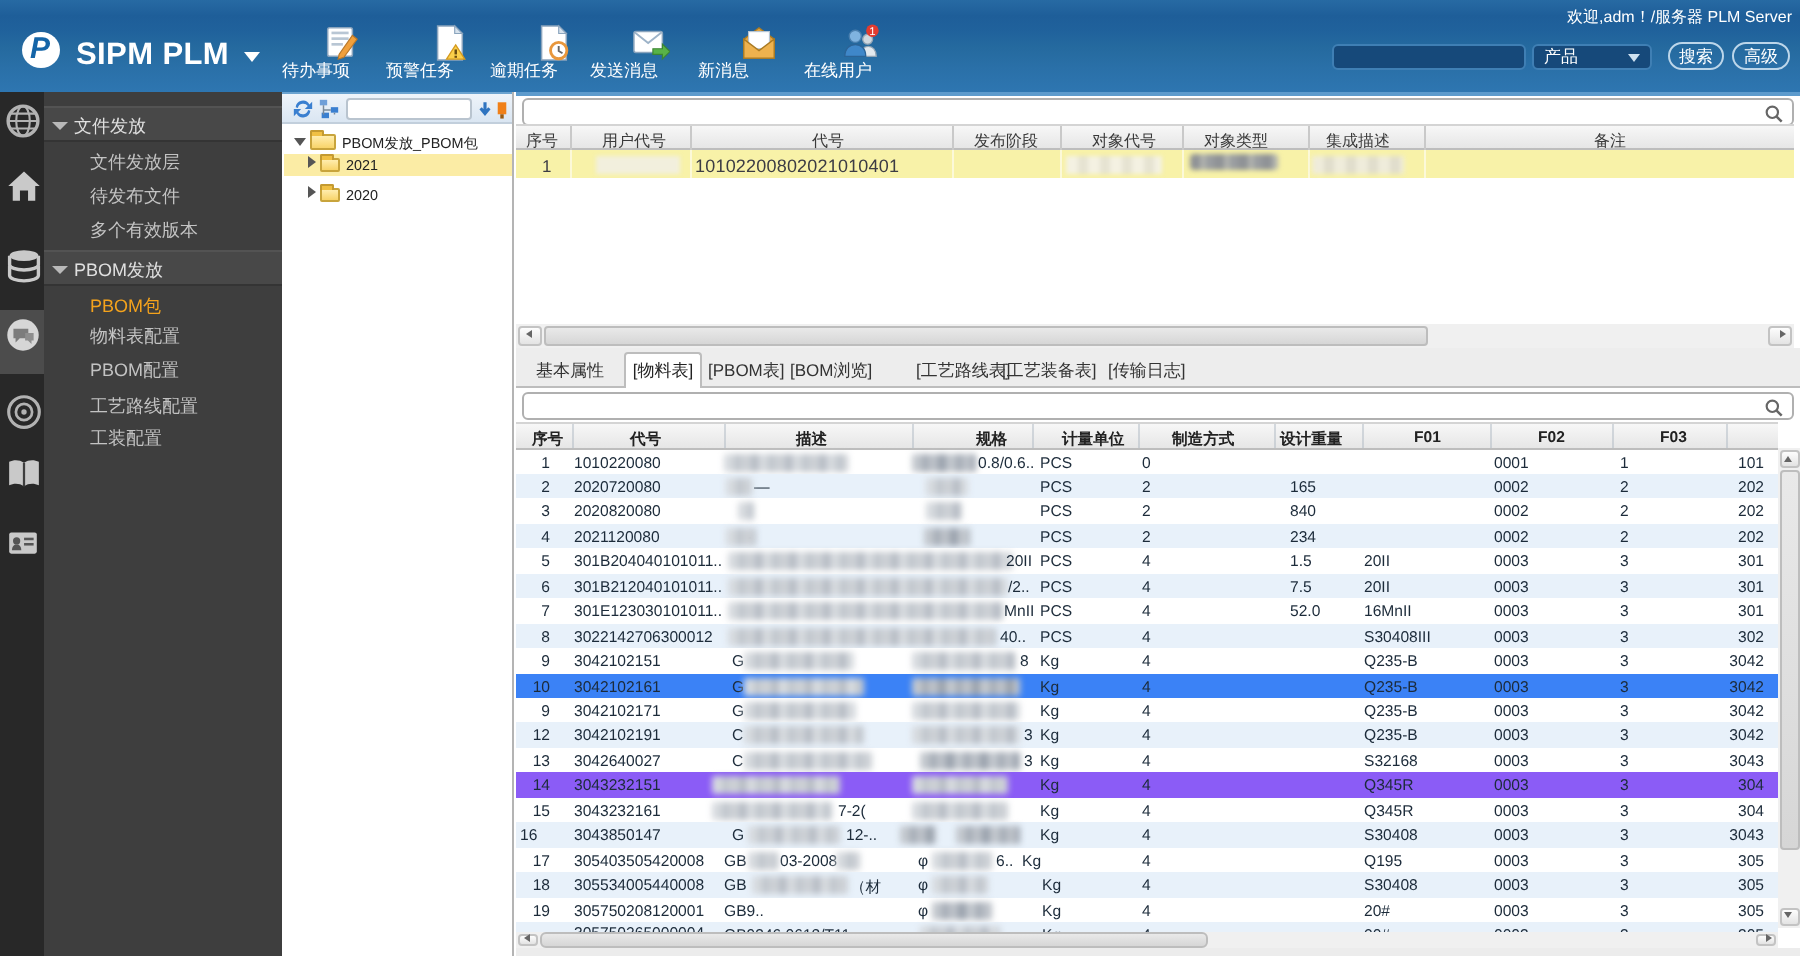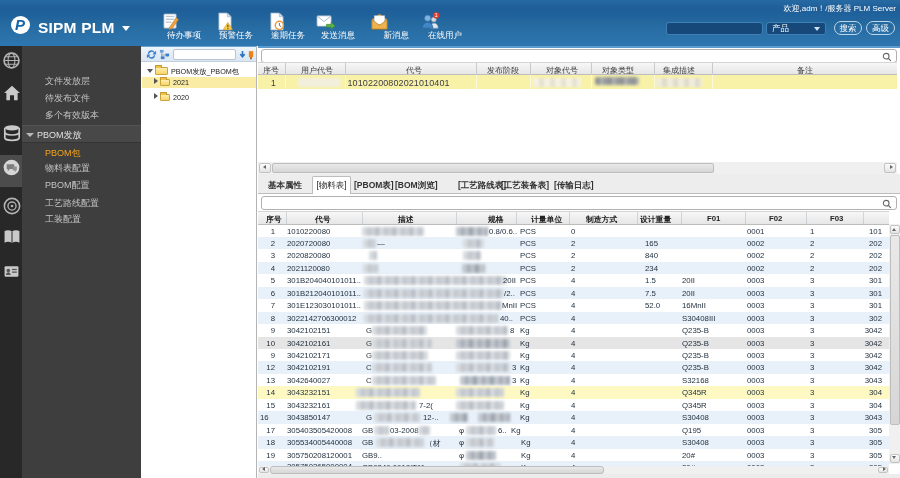--- a/index.html
+++ b/index.html
@@ -5,21 +5,21 @@
 html,body { width:900px; height:478px; overflow:hidden; font-family:"Liberation Sans", sans-serif; }
 #page { position:relative; width:900px; height:478px; background:#fff; overflow:hidden; }
 
 #hdr { position:absolute; left:0; top:0; width:100%; height:46px;
   background:linear-gradient(180deg,#276aa3 0,#1e5e99 8px,#20629c 16px,#256a9f 24px,#2a70a8 34px,#2e76b1 46px); }
 #logo-circle { position:absolute; left:11px; top:16px; width:19px; height:18px; border-radius:50%; background:#fff; }
 #logo-p { position:absolute; left:15px; top:16px; color:#1565a8; font-weight:bold; font-size:15px; font-style:italic; }
 #logo-text { position:absolute; left:38px; top:18.5px; color:#fff; font-weight:bold; font-size:15.5px; letter-spacing:.2px; }
 #logo-caret { position:absolute; left:122px; top:26px; width:0; height:0; border-left:4px solid transparent; border-right:4px solid transparent; border-top:5px solid #fff; }
 .hicon { position:absolute; top:12px; width:19px; height:19px; }
-.hlabel { position:absolute; top:30px; width:60px; text-align:right; color:#fff; font-size:8.5px; }
+.hlabel { position:absolute; top:30px; width:60px; text-align:left; color:#fff; font-size:8.5px; }
 #welcome { position:absolute; right:4px; top:3px; color:#fff; font-size:8px; }
 #hsearch { position:absolute; left:666px; top:22px; width:97px; height:13px; background:#16497a; border:1px solid #3f7fb4; border-radius:3px; }
 #hselect { position:absolute; left:766px; top:22px; width:60px; height:13px; background:#16497a; border:1px solid #3f7fb4; border-radius:3px; color:#fff; font-size:8.5px; line-height:11px; padding-left:5px; }
 #hselect i { position:absolute; right:5px; top:4px; border-left:3.5px solid transparent; border-right:3.5px solid transparent; border-top:4px solid #cfe2f2; }
 .pill { position:absolute; top:21px; height:14px; border:1px solid #bcd6ea; border-radius:8px; color:#fff; font-size:8.5px; text-align:center; line-height:12px; }
 
 #iconstrip { position:absolute; left:0; top:46px; width:22px; height:432px; background:#282828; }
 #menu { position:absolute; left:22px; top:46px; width:119px; height:432px; background:#3e3e3e; }
 .mhead { position:absolute; left:0; width:119px; height:17px; background:#484848; color:#e0e0e0; font-size:9px; line-height:17px; border-top:1px solid #535353; border-bottom:1px solid #343434; }
 .mhead .car { display:inline-block; margin:0 3px 1px 4px; width:0; height:0; border-left:4px solid transparent; border-right:4px solid transparent; border-top:4px solid #b9b9b9; }
@@ -43,21 +43,21 @@
 .thead { position:absolute; left:0; width:100%; background:linear-gradient(180deg,#f7f7f7,#e6e6e6); border-top:1px solid #d4d4d4; border-bottom:1px solid #bdbdbd; color:#222; }
 .thead span { position:absolute; top:2px; }
 .t2r { position:absolute; left:0; width:631px; height:12.45px; font-size:7.8px; color:#1c2b3a; white-space:nowrap; }
 
 .sbar { position:absolute; background:#f0f0f0; }
 .sbtn { position:absolute; background:linear-gradient(180deg,#fdfdfd,#e3e3e3); border:1px solid #c3c3c3; border-radius:2px; }
 .sthumb { position:absolute; background:linear-gradient(180deg,#e9e9e9,#d6d6d6); border:1px solid #bdbdbd; border-radius:2px; }
 .arr { position:absolute; width:0; height:0; }
 
 #tabbar { position:absolute; left:0; top:128px; width:100%; height:20px; background:#ededed; border-bottom:1px solid #bdbdbd; }
-.tab { position:absolute; top:6px; font-size:8.5px; color:#333;font-weight:bold; }
+.tab { position:absolute; top:6px; font-size:8.5px; color:#333; }
 #tabsel { position:absolute; left:54px; top:2px; width:39px; height:18px; background:#fff; border:1px solid #bdbdbd; border-bottom:none; border-radius:2px 2px 0 0; font-size:8.5px; color:#222; text-align:center; line-height:17px; }
 </style></head>
 <body>
 <div id="page">
 
 <div id="hdr">
   <div id="logo-circle"></div>
       <div id="logo-p">P</div>
   <div id="logo-text">SIPM PLM</div>
       <div id="logo-caret"></div>
@@ -151,20 +151,21 @@
   <svg style="position:absolute;left:3px;top:217px" width="17" height="17" viewBox="0 0 16 16">
         <rect x="1.5" y="3" width="13" height="10" rx="1" fill="#c9c9c9"></rect>
         <circle cx="5" cy="7" r="1.7" fill="#555"></circle>
         <path d="M2.8 11.4 c0-1.8 1-2.7 2.2-2.7 s2.2.9 2.2 2.7 z" fill="#555"></path>
         <rect x="8.5" y="5.5" width="4.5" height="1.2" fill="#555"></rect>
         <rect x="8.5" y="8" width="4.5" height="1.2" fill="#555"></rect>
       </svg>
 </div>
 
 <div id="menu">
+  <div class="mhead" style="top:7px;height:18px;line-height:18px;"><span class="car"></span>文件发放</div>
   <div class="mitem" style="top:29px;">文件发放层</div>
   <div class="mitem" style="top:46px;">待发布文件</div>
   <div class="mitem" style="top:63px;">多个有效版本</div>
   <div class="mhead" style="top:78.5px;height:18px;line-height:18px;"><span class="car"></span>PBOM发放</div>
   <div class="mitem" style="top:101px;color:#f5a31c;">PBOM包</div>
   <div class="mitem" style="top:116px;">物料表配置</div>
   <div class="mitem" style="top:133px;">PBOM配置</div>
   <div class="mitem" style="top:150.5px;">工艺路线配置</div>
   <div class="mitem" style="top:167px;">工装配置</div>
 </div>
@@ -397,21 +398,21 @@
           <div style="position:absolute;left:114px;top:2px;width:55px;height:9px;background:repeating-linear-gradient(90deg,#d6dade 0 5px,#bfc5cc 5px 8px,#ccd0d5 8px 14px,#b2b8c1 14px 17px);filter:blur(1.5px);border-radius:1px;"></div>
           <div style="position:absolute;left:198px;top:2px;width:52px;height:9px;background:repeating-linear-gradient(90deg,#d6dade 0 5px,#bfc5cc 5px 8px,#ccd0d5 8px 14px,#b2b8c1 14px 17px);filter:blur(1.5px);border-radius:1px;"></div>
           <span style="position:absolute;left:252px;top:2px;">8</span>
           <span style="position:absolute;left:262px;top:2px;">Kg</span>
           <span style="position:absolute;left:313px;top:2px;">4</span>
           <span style="position:absolute;left:424px;top:2px;">Q235-B</span>
           <span style="position:absolute;left:489px;top:2px;">0003</span>
           <span style="position:absolute;left:552px;top:2px;">3</span>
           <span style="position:absolute;left:594px;width:30px;top:2px;text-align:right;">3042</span>
         </div>
-<div class="t2r" style="top:290.55px;background:#e5e5e5;">
+<div class="t2r" style="top:290.55px;background:#3b82f6;">
           <span style="position:absolute;left:2px;width:15px;top:2px;text-align:right;">10</span>
           <span style="position:absolute;left:29px;top:2px;">3042102161</span>
           <span style="position:absolute;left:108px;top:2px;">G</span>
           <div style="position:absolute;left:114px;top:2px;width:60px;height:9px;background:repeating-linear-gradient(90deg,#d6dade 0 5px,#bfc5cc 5px 8px,#ccd0d5 8px 14px,#b2b8c1 14px 17px);filter:blur(1.5px);border-radius:1px;"></div>
           <div style="position:absolute;left:198px;top:2px;width:54px;height:9px;background:repeating-linear-gradient(90deg,#c2c7cd 0 5px,#a4abb5 5px 8px,#bcc1c8 8px 13px,#9aa2ad 13px 17px);filter:blur(1.5px);border-radius:1px;"></div>
           <span style="position:absolute;left:262px;top:2px;">Kg</span>
           <span style="position:absolute;left:313px;top:2px;">4</span>
           <span style="position:absolute;left:424px;top:2px;">Q235-B</span>
           <span style="position:absolute;left:489px;top:2px;">0003</span>
           <span style="position:absolute;left:552px;top:2px;">3</span>
@@ -451,21 +452,21 @@
           <div style="position:absolute;left:114px;top:2px;width:64px;height:9px;background:repeating-linear-gradient(90deg,#d6dade 0 5px,#bfc5cc 5px 8px,#ccd0d5 8px 14px,#b2b8c1 14px 17px);filter:blur(1.5px);border-radius:1px;"></div>
           <div style="position:absolute;left:202px;top:2px;width:50px;height:9px;background:repeating-linear-gradient(90deg,#c2c7cd 0 5px,#a4abb5 5px 8px,#bcc1c8 8px 13px,#9aa2ad 13px 17px);filter:blur(1.5px);border-radius:1px;"></div>
           <span style="position:absolute;left:254px;top:2px;">3</span>
           <span style="position:absolute;left:262px;top:2px;">Kg</span>
           <span style="position:absolute;left:313px;top:2px;">4</span>
           <span style="position:absolute;left:424px;top:2px;">S32168</span>
           <span style="position:absolute;left:489px;top:2px;">0003</span>
           <span style="position:absolute;left:552px;top:2px;">3</span>
           <span style="position:absolute;left:594px;width:30px;top:2px;text-align:right;">3043</span>
         </div>
-<div class="t2r" style="top:340.35px;background:#fef9c3;">
+<div class="t2r" style="top:340.35px;background:#8b5cf6;">
           <span style="position:absolute;left:2px;width:15px;top:2px;text-align:right;">14</span>
           <span style="position:absolute;left:29px;top:2px;">3043232151</span>
           <div style="position:absolute;left:98px;top:2px;width:64px;height:9px;background:repeating-linear-gradient(90deg,#d6dade 0 5px,#bfc5cc 5px 8px,#ccd0d5 8px 14px,#b2b8c1 14px 17px);filter:blur(1.5px);border-radius:1px;"></div>
           <div style="position:absolute;left:198px;top:2px;width:48px;height:9px;background:repeating-linear-gradient(90deg,#d6dade 0 5px,#bfc5cc 5px 8px,#ccd0d5 8px 14px,#b2b8c1 14px 17px);filter:blur(1.5px);border-radius:1px;"></div>
           <span style="position:absolute;left:262px;top:2px;">Kg</span>
           <span style="position:absolute;left:313px;top:2px;">4</span>
           <span style="position:absolute;left:424px;top:2px;">Q345R</span>
           <span style="position:absolute;left:489px;top:2px;">0003</span>
           <span style="position:absolute;left:552px;top:2px;">3</span>
           <span style="position:absolute;left:594px;width:30px;top:2px;text-align:right;">304</span>

